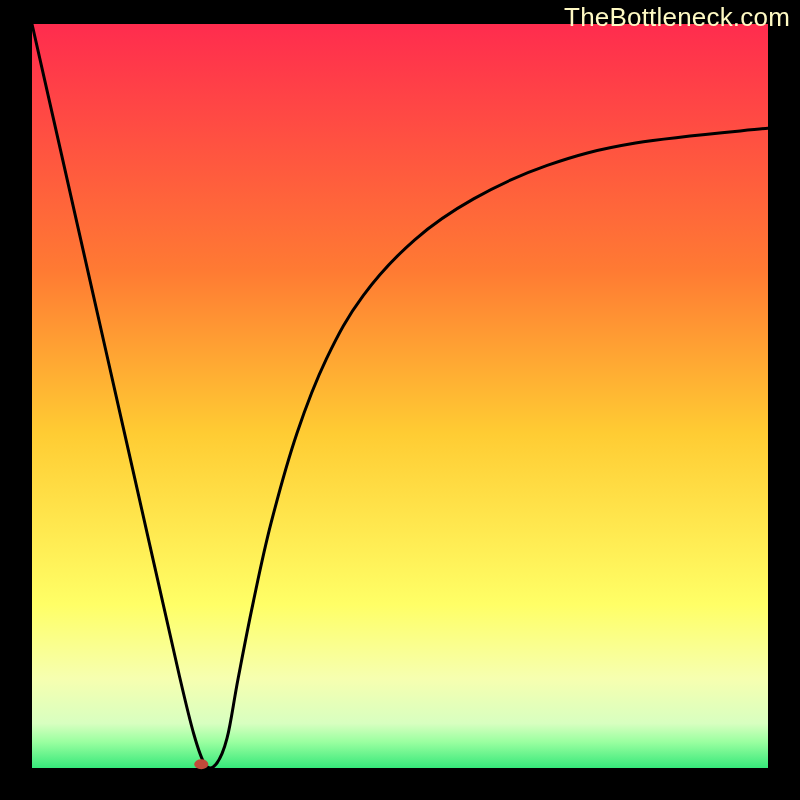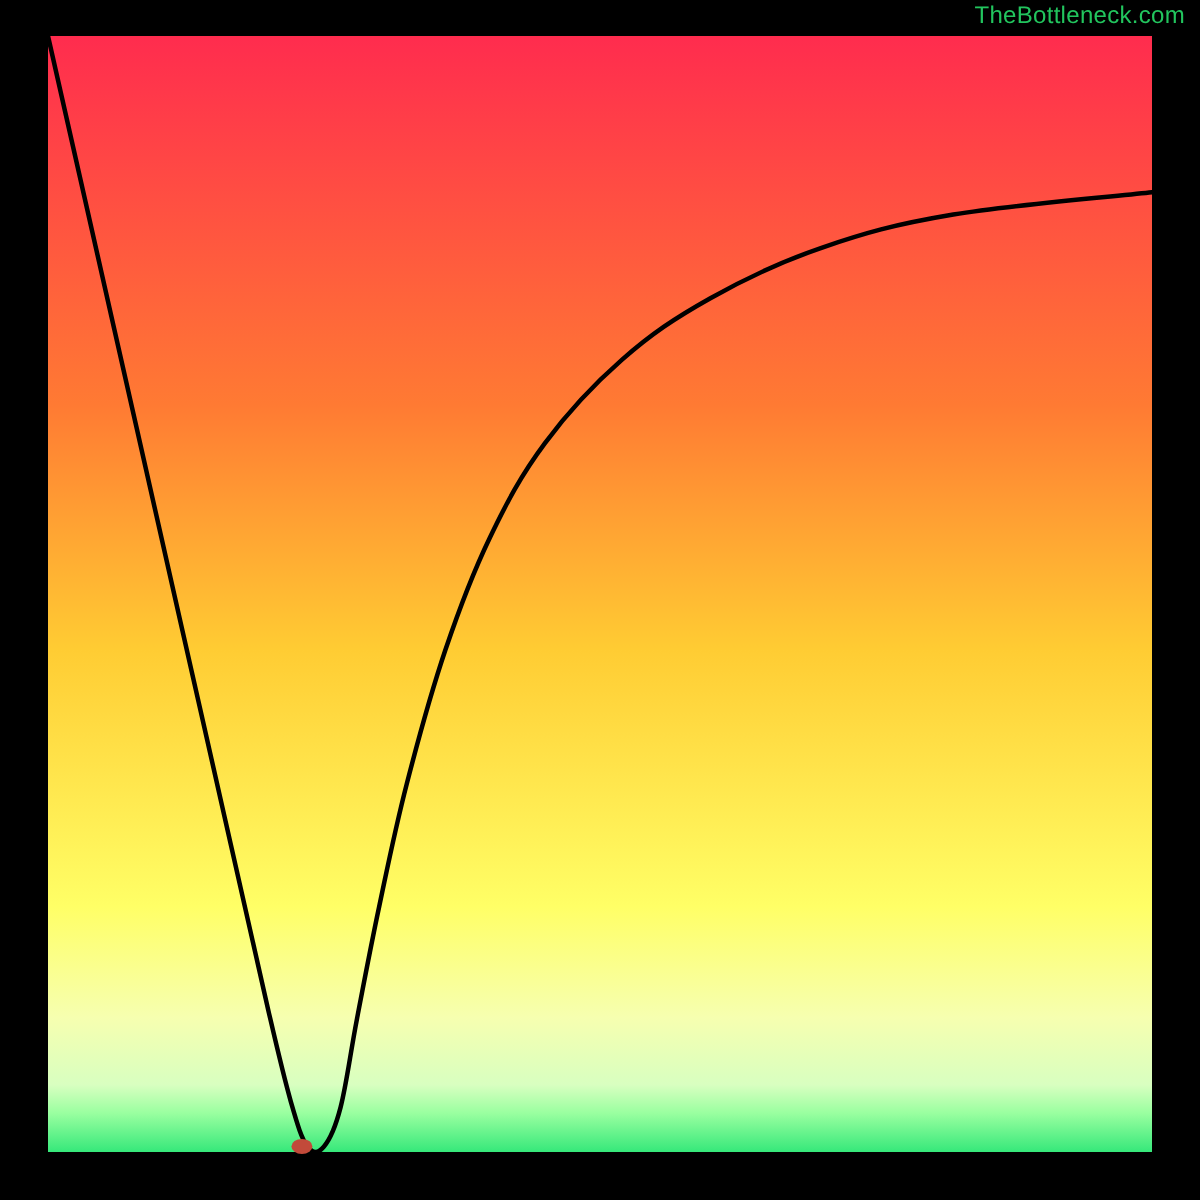--- a/index.html
+++ b/index.html
@@ -14,22 +14,22 @@
   .chart-wrap {
     position: relative;
     width: 800px;
     height: 800px;
   }
   svg { display: block; }
   .watermark {
     position: absolute;
     top: 2px;
     right: 10px;
-    font-size: 16px;
-    color: #22c55e;
+    font-size: 26px;
+    color: #fef9c3;
     letter-spacing: 0.2px;
     user-select: none;
     pointer-events: none;
   }
 </style>
 </head>
 <body>
 
 <div class="chart-wrap">
   <svg id="chart-svg" width="800" height="800" viewBox="0 0 800 800">

